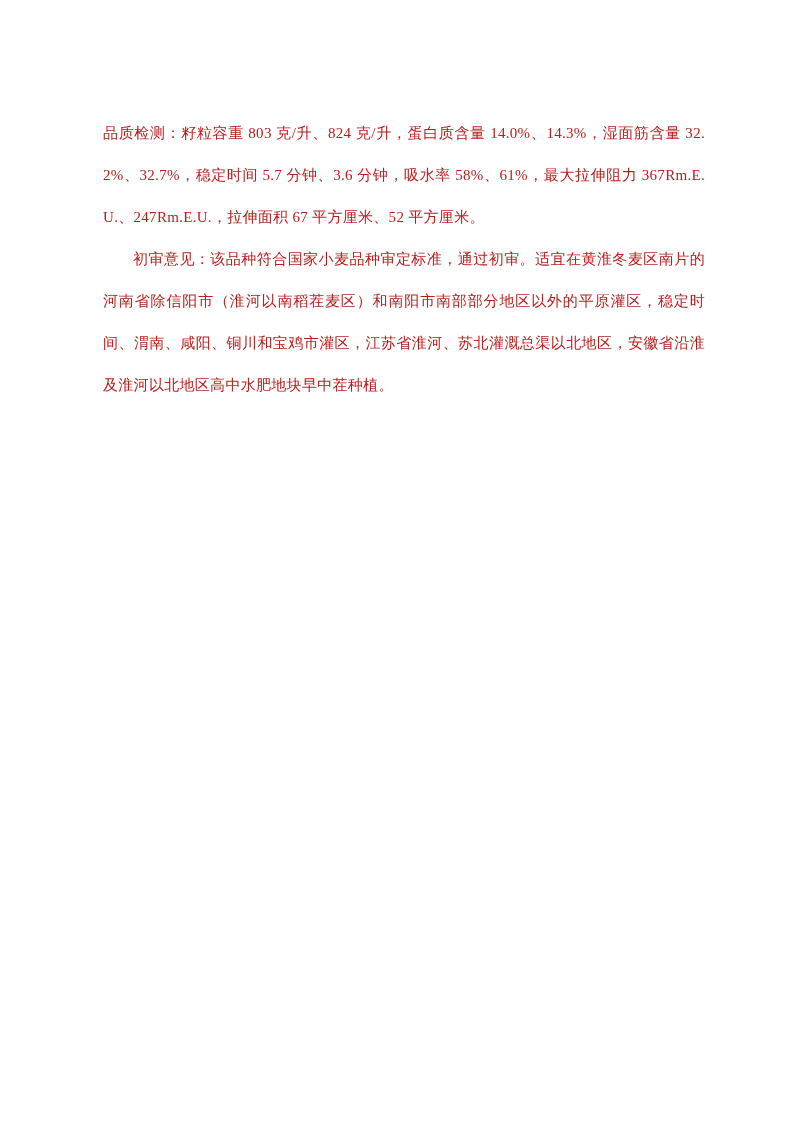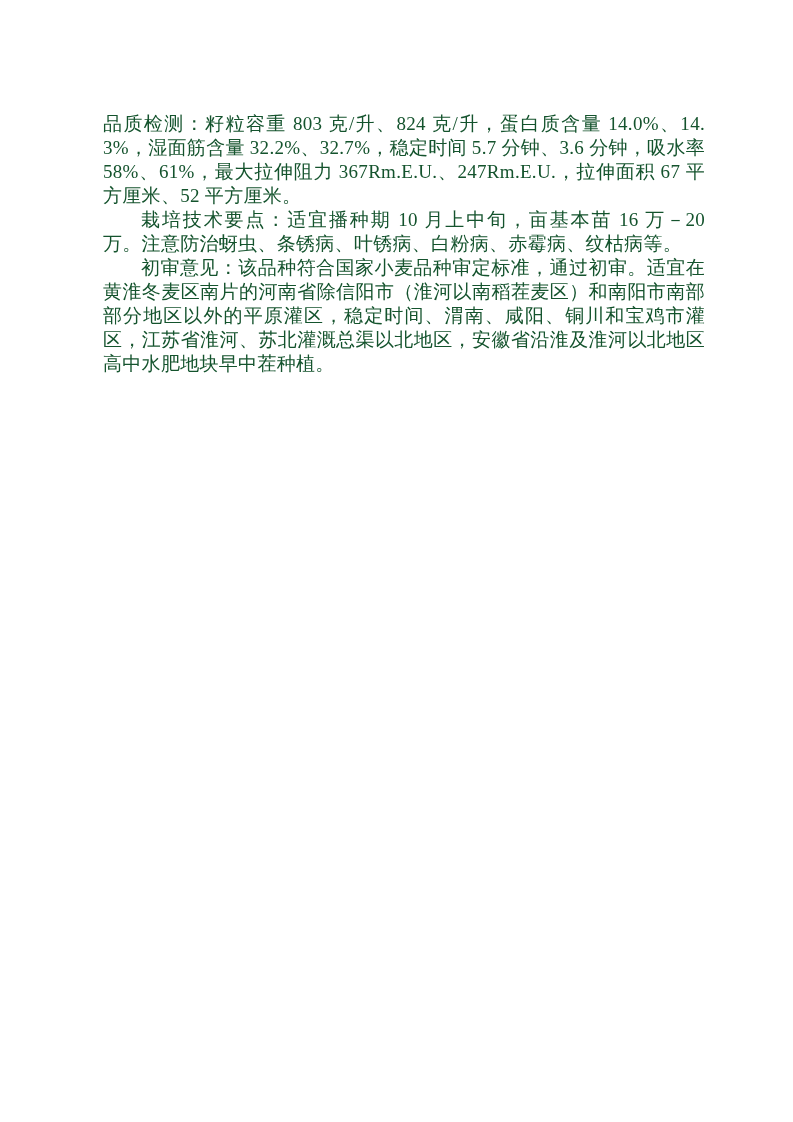--- a/index.html
+++ b/index.html
@@ -13,39 +13,38 @@
     height: 1122px;
     background: #ffffff;
     overflow: hidden;
   }
   .doc-content {
     position: absolute;
     left: 103px;
     top: 112px;
     width: 602px;
     font-family: "Liberation Serif", "DejaVu Serif", serif;
-    font-size: 19px;
-    line-height: 24px;
-    color: #14532d;
+    font-size: 15px;
+    line-height: 42px;
+    color: #b91c1c;
     text-align: justify;
     text-justify: inter-character;
     letter-spacing: 0.3px;
   }
   .para {
     margin: 0;
     padding: 0;
     text-indent: 2em;
     word-break: break-all;
   }
   .para.no-indent {
     text-indent: 0;
   }
 </style>
 </head>
 <body>
 
 <div class="page">
   <div class="doc-content">
     <p class="para no-indent">品质检测：籽粒容重 803 克/升、824 克/升，蛋白质含量 14.0%、14.3%，湿面筋含量 32.2%、32.7%，稳定时间 5.7 分钟、3.6 分钟，吸水率 58%、61%，最大拉伸阻力 367Rm.E.U.、247Rm.E.U.，拉伸面积 67 平方厘米、52 平方厘米。</p>
-    <p class="para">栽培技术要点：适宜播种期 10 月上中旬，亩基本苗 16 万－20 万。注意防治蚜虫、条锈病、叶锈病、白粉病、赤霉病、纹枯病等。</p>
     <p class="para">初审意见：该品种符合国家小麦品种审定标准，通过初审。适宜在黄淮冬麦区南片的河南省除信阳市（淮河以南稻茬麦区）和南阳市南部部分地区以外的平原灌区，稳定时间、渭南、咸阳、铜川和宝鸡市灌区，江苏省淮河、苏北灌溉总渠以北地区，安徽省沿淮及淮河以北地区高中水肥地块早中茬种植。</p>
   </div>
 </div>
 
 </body></html>

